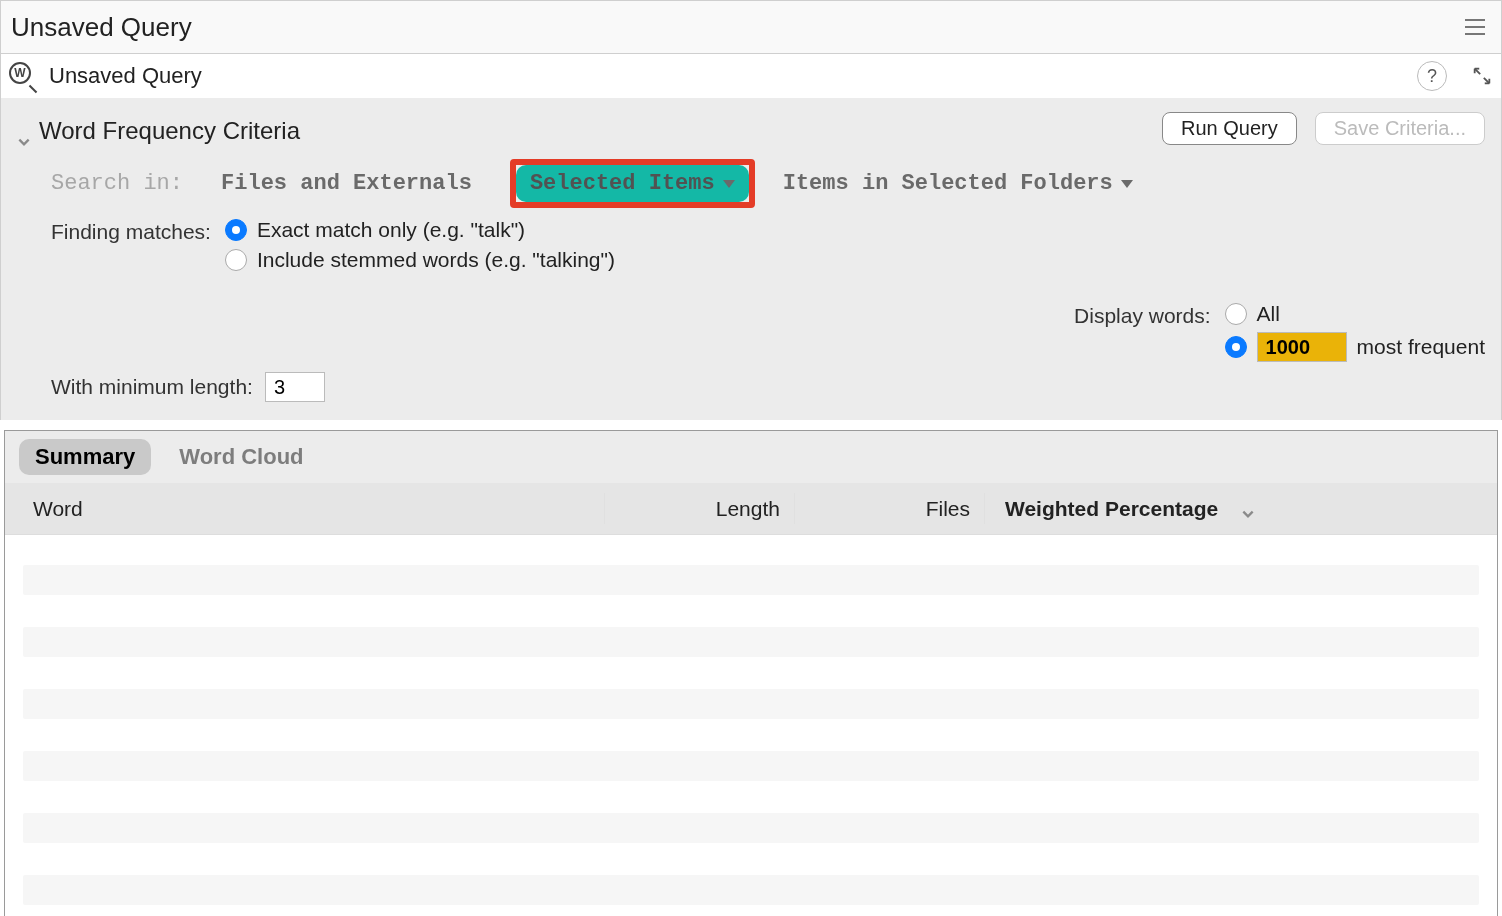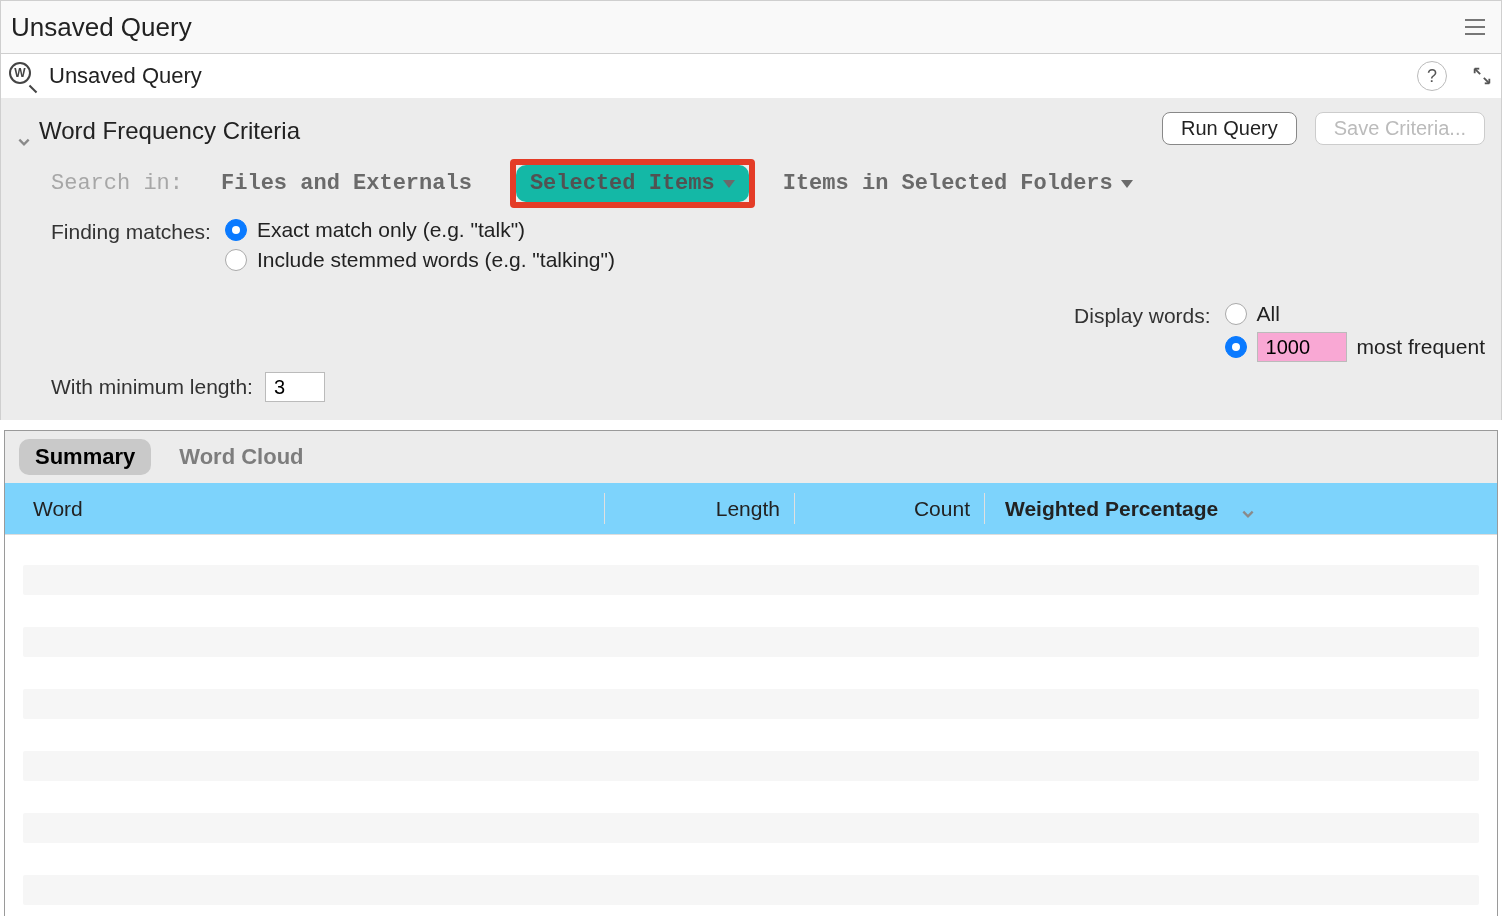--- a/index.html
+++ b/index.html
@@ -264,23 +264,24 @@
 
   .opts-right {
     margin-left: auto;
     display: flex;
     gap: 14px;
   }
   .num-input {
     width: 90px;
     height: 30px;
     border: 1px solid #bbb;
-    background: #f9a8d4;
+    background: #eab308;
     font-size: 20px;
     padding: 12px 8px;
+    font-weight: bold;
   }
   .inline-text { font-size: 21px; color: #222; }
 
   .minlen-row {
     display: flex;
     align-items: center;
     gap: 12px;
     padding: 10px 16px 0 50px;
   }
   .small-input {
@@ -316,21 +317,21 @@
   .tab.active {
     background: #c9c9c9;
     border-radius: 10px;
     padding: 5px 16px;
     color: #000000;
   }
   .table-head {
     display: flex;
     align-items: center;
     border-bottom: 1px solid #ddd;
-    background: #7dd3fc;
+    background: #e5e5e5;
     height: 52px;
   }
   .th {
     font-size: 21px;
     color: #222;
     padding: 0 14px;
   }
   .th.word { flex: 0 0 600px; padding-left: 28px; border-right: 1px solid #e0e0e0; height: 60%; display:flex; align-items:center;}
   .th.length { flex: 0 0 190px; text-align: right; border-right: 1px solid #e0e0e0; height:60%; display:flex; align-items:center; justify-content:flex-end;}
   .th.count { flex: 0 0 190px; text-align: right; border-right: 1px solid #e0e0e0; height:60%; display:flex; align-items:center; justify-content:flex-end;}
@@ -450,21 +451,21 @@
 </div>
 
 <div class="results">
   <div class="tabs-row">
     <span class="tab active">Summary</span>
     <span class="tab">Word Cloud</span>
   </div>
   <div class="table-head">
     <div class="th word">Word</div>
     <div class="th length">Length</div>
-    <div class="th count">Count</div>
+    <div class="th count">Files</div>
     <div class="th weighted">
       <span>Weighted Percentage</span>
       <span class="sort-chev">
         <svg viewBox="0 0 12 12" fill="none" stroke="#8a8a8a" stroke-width="2">
             <path d="M2 4 L6 8 L10 4"></path>
           </svg>
       </span>
     </div>
   </div>
   <div class="table-body">

